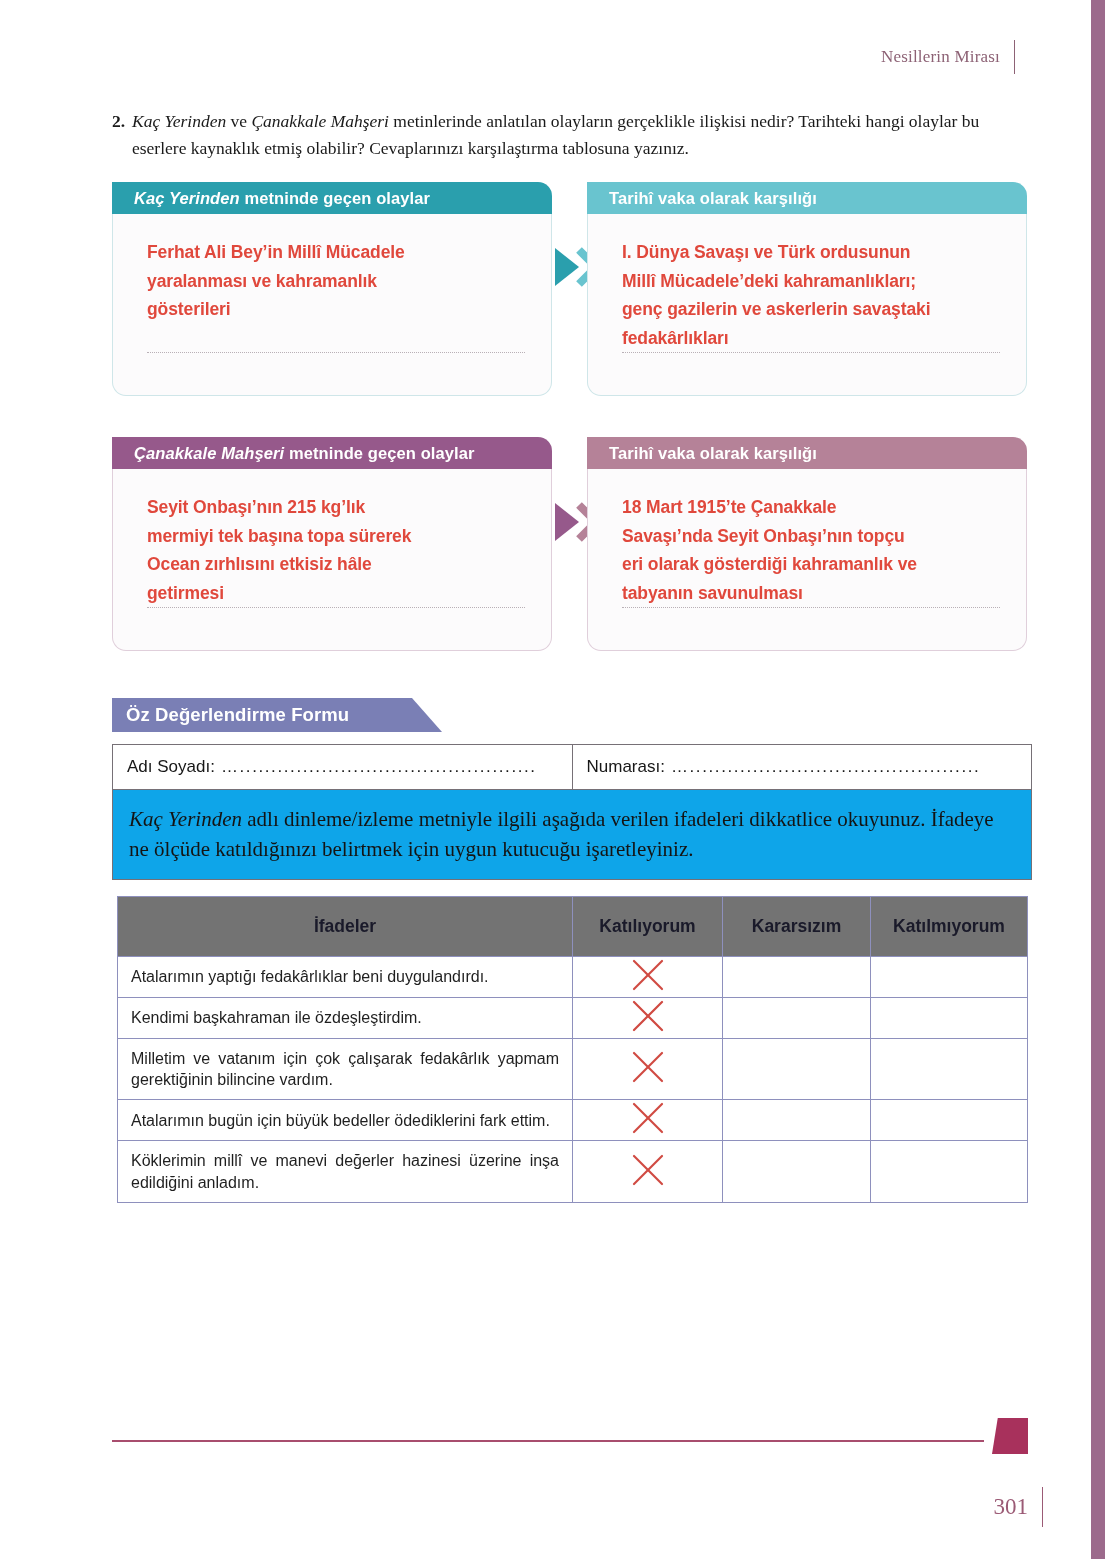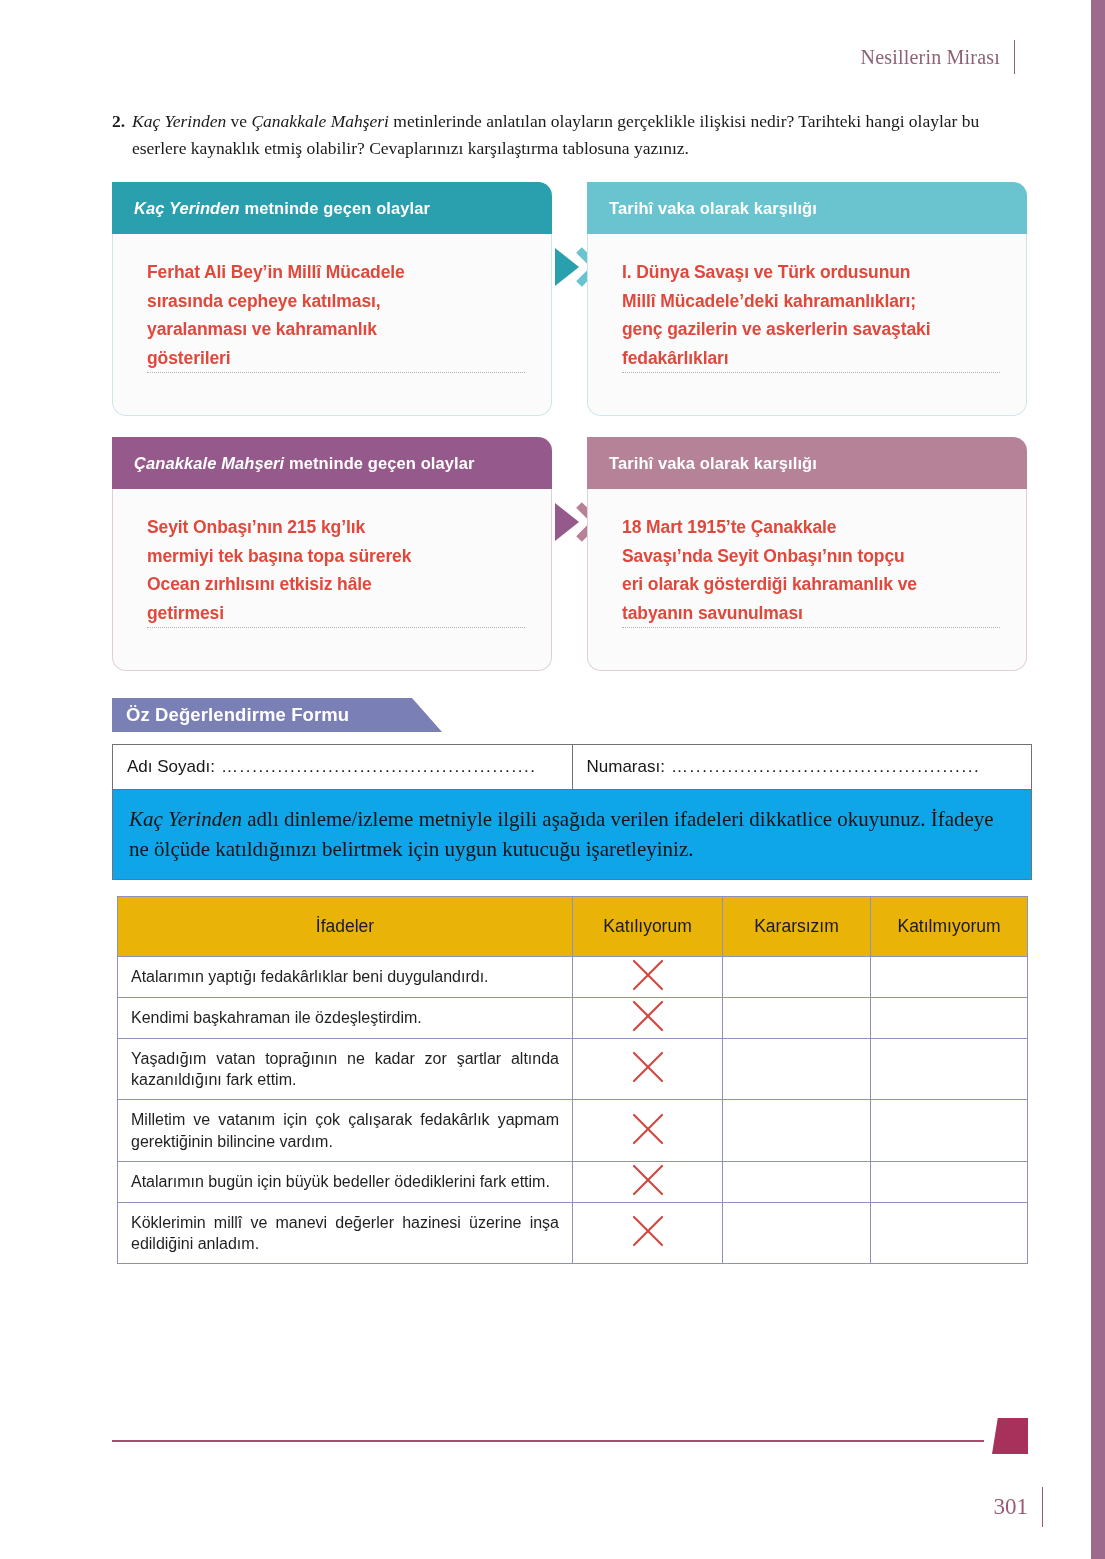--- a/index.html
+++ b/index.html
@@ -29,21 +29,21 @@
   .page-header {
     position: absolute;
     top: 40px;
     right: 90px;
     display: flex;
     align-items: center;
     gap: 14px;
   }
   .page-header .hdr-text {
     font-family: "Liberation Serif", serif;
-    font-size: 20px;
+    font-size: 17px;
     color: #8d6275;
     letter-spacing: .2px;
   }
   .page-header .hdr-rule {
     display: block;
     width: 1px;
     height: 34px;
     background: #8d6275;
   }
 
@@ -82,21 +82,21 @@
 
   .card {
     position: absolute;
     width: 440px;
   }
   .card.left  { left: 0; }
   .card.right { left: 475px; }
 
   .card-head {
     position: relative;
-    height: 52px;
+    height: 32px;
     border-radius: 0 14px 0 0;
     display: flex;
     align-items: center;
     padding-left: 22px;
     box-sizing: border-box;
     color: #ffffff;
     font-size: 16.5px;
     font-weight: bold;
     letter-spacing: .1px;
   }
@@ -240,24 +240,24 @@
     width: 910px;
     margin: 16px 0 0 5px;
     table-layout: fixed;
   }
   .rate-table th,
   .rate-table td {
     border: 1.1px solid #8e90bd;
     box-sizing: border-box;
   }
   .rate-table thead th {
-    background: #eab308;
+    background: #737373;
     height: 60px;
     font-size: 17.5px;
-    font-weight: normal;
+    font-weight: bold;
     color: #1a1a2a;
     text-align: center;
     vertical-align: middle;
   }
   .rate-table tbody td.stmt {
     padding: 9px 13px 9px 13px;
     font-size: 16px;
     line-height: 1.33;
     color: #1f1f1f;
     text-align: justify;
@@ -330,21 +330,20 @@
 
 <div class="cards row1">
 
   <div class="card left">
     <div class="card-head head-teal-dark">
       <span><span class="ital">Kaç Yerinden</span><span> metninde geçen olaylar</span></span>
     </div>
     <div class="card-body teal">
       <div class="hand">
         <span class="ln"><span>Ferhat Ali Bey’in Millî Mücadele</span></span>
-        <span class="ln"><span>sırasında cepheye katılması,</span></span>
         <span class="ln"><span>yaralanması ve kahramanlık</span></span>
         <span class="ln"><span>gösterileri</span></span>
       </div>
       <div class="tail-rule"></div>
     </div>
   </div>
 
   <div class="arrow">
     <svg width="48" height="46" viewBox="0 0 48 46" xmlns="http://www.w3.org/2000/svg">
       <polygon points="2,4 26,23 2,42" fill="#2a9fad"></polygon>
@@ -461,29 +460,20 @@
         <tr>
           <td class="stmt">Kendimi başkahraman ile özdeşleştirdim.</td>
           <td class="mark"><svg class="xmark" viewBox="0 0 34 34">
               <line x1="3" y1="3" x2="31" y2="31" stroke="#d04a42" stroke-width="2.2" stroke-linecap="round"></line>
               <line x1="31" y1="3" x2="3" y2="31" stroke="#d04a42" stroke-width="2.2" stroke-linecap="round"></line>
             </svg></td>
           <td class="mark"></td>
           <td class="mark"></td>
         </tr>
         <tr>
-          <td class="stmt">Yaşadığım vatan toprağının ne kadar zor şartlar altında kazanıldığını fark ettim.</td>
-          <td class="mark"><svg class="xmark" viewBox="0 0 34 34">
-              <line x1="3" y1="3" x2="31" y2="31" stroke="#d04a42" stroke-width="2.2" stroke-linecap="round"></line>
-              <line x1="31" y1="3" x2="3" y2="31" stroke="#d04a42" stroke-width="2.2" stroke-linecap="round"></line>
-            </svg></td>
-          <td class="mark"></td>
-          <td class="mark"></td>
-        </tr>
-        <tr>
           <td class="stmt">Milletim ve vatanım için çok çalışarak fedakârlık yapmam gerektiğinin bilincine vardım.</td>
           <td class="mark"><svg class="xmark" viewBox="0 0 34 34">
               <line x1="3" y1="3" x2="31" y2="31" stroke="#d04a42" stroke-width="2.2" stroke-linecap="round"></line>
               <line x1="31" y1="3" x2="3" y2="31" stroke="#d04a42" stroke-width="2.2" stroke-linecap="round"></line>
             </svg></td>
           <td class="mark"></td>
           <td class="mark"></td>
         </tr>
         <tr>
           <td class="stmt">Atalarımın bugün için büyük bedeller ödediklerini fark ettim.</td>

